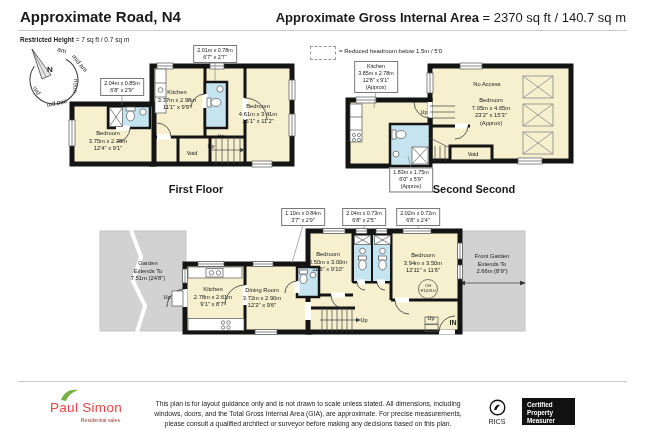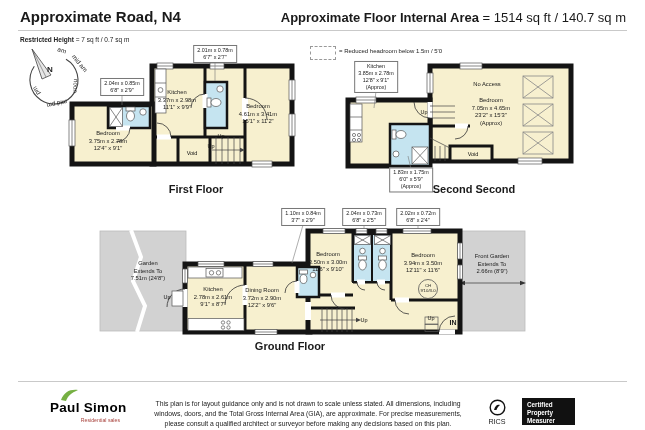--- a/index.html
+++ b/index.html
@@ -18,40 +18,40 @@
       padding:1px 3px;font-size:5.4px;line-height:1.3;text-align:center;white-space:nowrap;}
   .db span{display:block;}
   .an{position:absolute;transform:translate(-50%,-50%);font-size:5.5px;white-space:nowrap;color:#111;}
   .ft{position:absolute;transform:translate(-50%,-50%);font-weight:bold;font-size:11px;white-space:nowrap;}
   .cl{position:absolute;font-size:6.3px;white-space:nowrap;color:#222;}
   .dash{position:absolute;border:1px dashed #999;background:#fff;}
   .legend-txt{position:absolute;font-size:6px;white-space:nowrap;color:#222;}
   .ch{position:absolute;transform:translate(-50%,-50%);font-size:4.3px;line-height:1.15;text-align:center;white-space:nowrap;}
   .ch span{display:block;}
   .in-lbl{position:absolute;transform:translate(-50%,-50%);font-size:7px;font-weight:bold;}
-  .logo-name{position:absolute;left:50px;top:400px;width:72px;font-size:13.5px;font-weight:700;
-             letter-spacing:0.3px;color:#000000;white-space:nowrap;}
+  .logo-name{position:absolute;left:50px;top:400px;width:72px;font-size:13.5px;font-weight:400;
+             letter-spacing:0.3px;color:#ef4444;white-space:nowrap;}
   .logo-tag{position:absolute;left:50px;top:417px;width:70px;text-align:right;font-size:5.2px;color:#a8423c;}
   .disc{position:absolute;left:140px;top:399px;width:336px;text-align:center;font-size:6.8px;
         line-height:1.5;color:#222;}
   .disc span{display:block;}
   .rics-txt{position:absolute;left:497px;top:417px;transform:translateX(-50%);font-size:7.2px;font-weight:normal;}
   .badge{position:absolute;left:522px;top:398px;width:53px;height:27px;background:#111;color:#fff;
          font-size:6.3px;font-weight:bold;line-height:1.3;padding:3px 0 0 5px;box-sizing:border-box;}
   .badge span{display:block;}
 </style>
 </head>
 <body>
 
 <div class="canvas">
 
   <div class="hdr-title">Approximate Road, N4</div>
   <div class="hdr-gia">
-    <b>Approximate Floor Internal Area</b>
-    <span>= 1514 sq ft / 140.7 sq m</span>
+    <b>Approximate Gross Internal Area</b>
+    <span>= 2370 sq ft / 140.7 sq m</span>
   </div>
   <div class="rule" style="top:30px"></div>
   <div class="note">
     <b>Restricted Height</b>
     <span>= 7 sq ft / 0.7 sq m</span>
   </div>
 
   <svg class="plan" style="left:20px;top:44px" width="72" height="72" viewBox="0 0 72 72">
     <path d="M46,15.2 A24,24 0 1 1 14.3,22.2" fill="none" stroke="#444" stroke-width="1.1"></path>
     <polygon points="12,5 31,31 22,35" fill="#e6e6e6" stroke="#444" stroke-width="0.8"></polygon>
@@ -424,21 +424,20 @@
     <span>12'11" x 11'6"</span>
   </div>
   <div class="ch" style="left:428px;top:289px">
     <span>CH</span>
     <span>9'10/3.0</span>
   </div>
   <div class="an" style="left:167px;top:297px">Up</div>
   <div class="an" style="left:364px;top:320px">Up</div>
   <div class="an" style="left:431px;top:318px">Up</div>
   <div class="in-lbl" style="left:453px;top:322px">IN</div>
-  <div class="ft" style="left:290px;top:346px">Ground Floor</div>
 
   <div class="rule" style="top:381px"></div>
   <svg class="plan" style="left:60px;top:388px" width="20" height="13" viewBox="0 0 20 13">
     <path d="M1,12 C4,4 10,1 18,2 C11,5 8,8 6,13 Z" fill="#76b043"></path>
   </svg>
   <div class="logo-name">Paul Simon</div>
   <div class="logo-tag">Residential sales</div>
   <div class="disc">
     <span>This plan is for layout guidance only and is not drawn to scale unless stated. All dimensions, including</span>
     <span>windows, doors, and the Total Gross Internal Area (GIA), are approximate. For precise measurements,</span>

